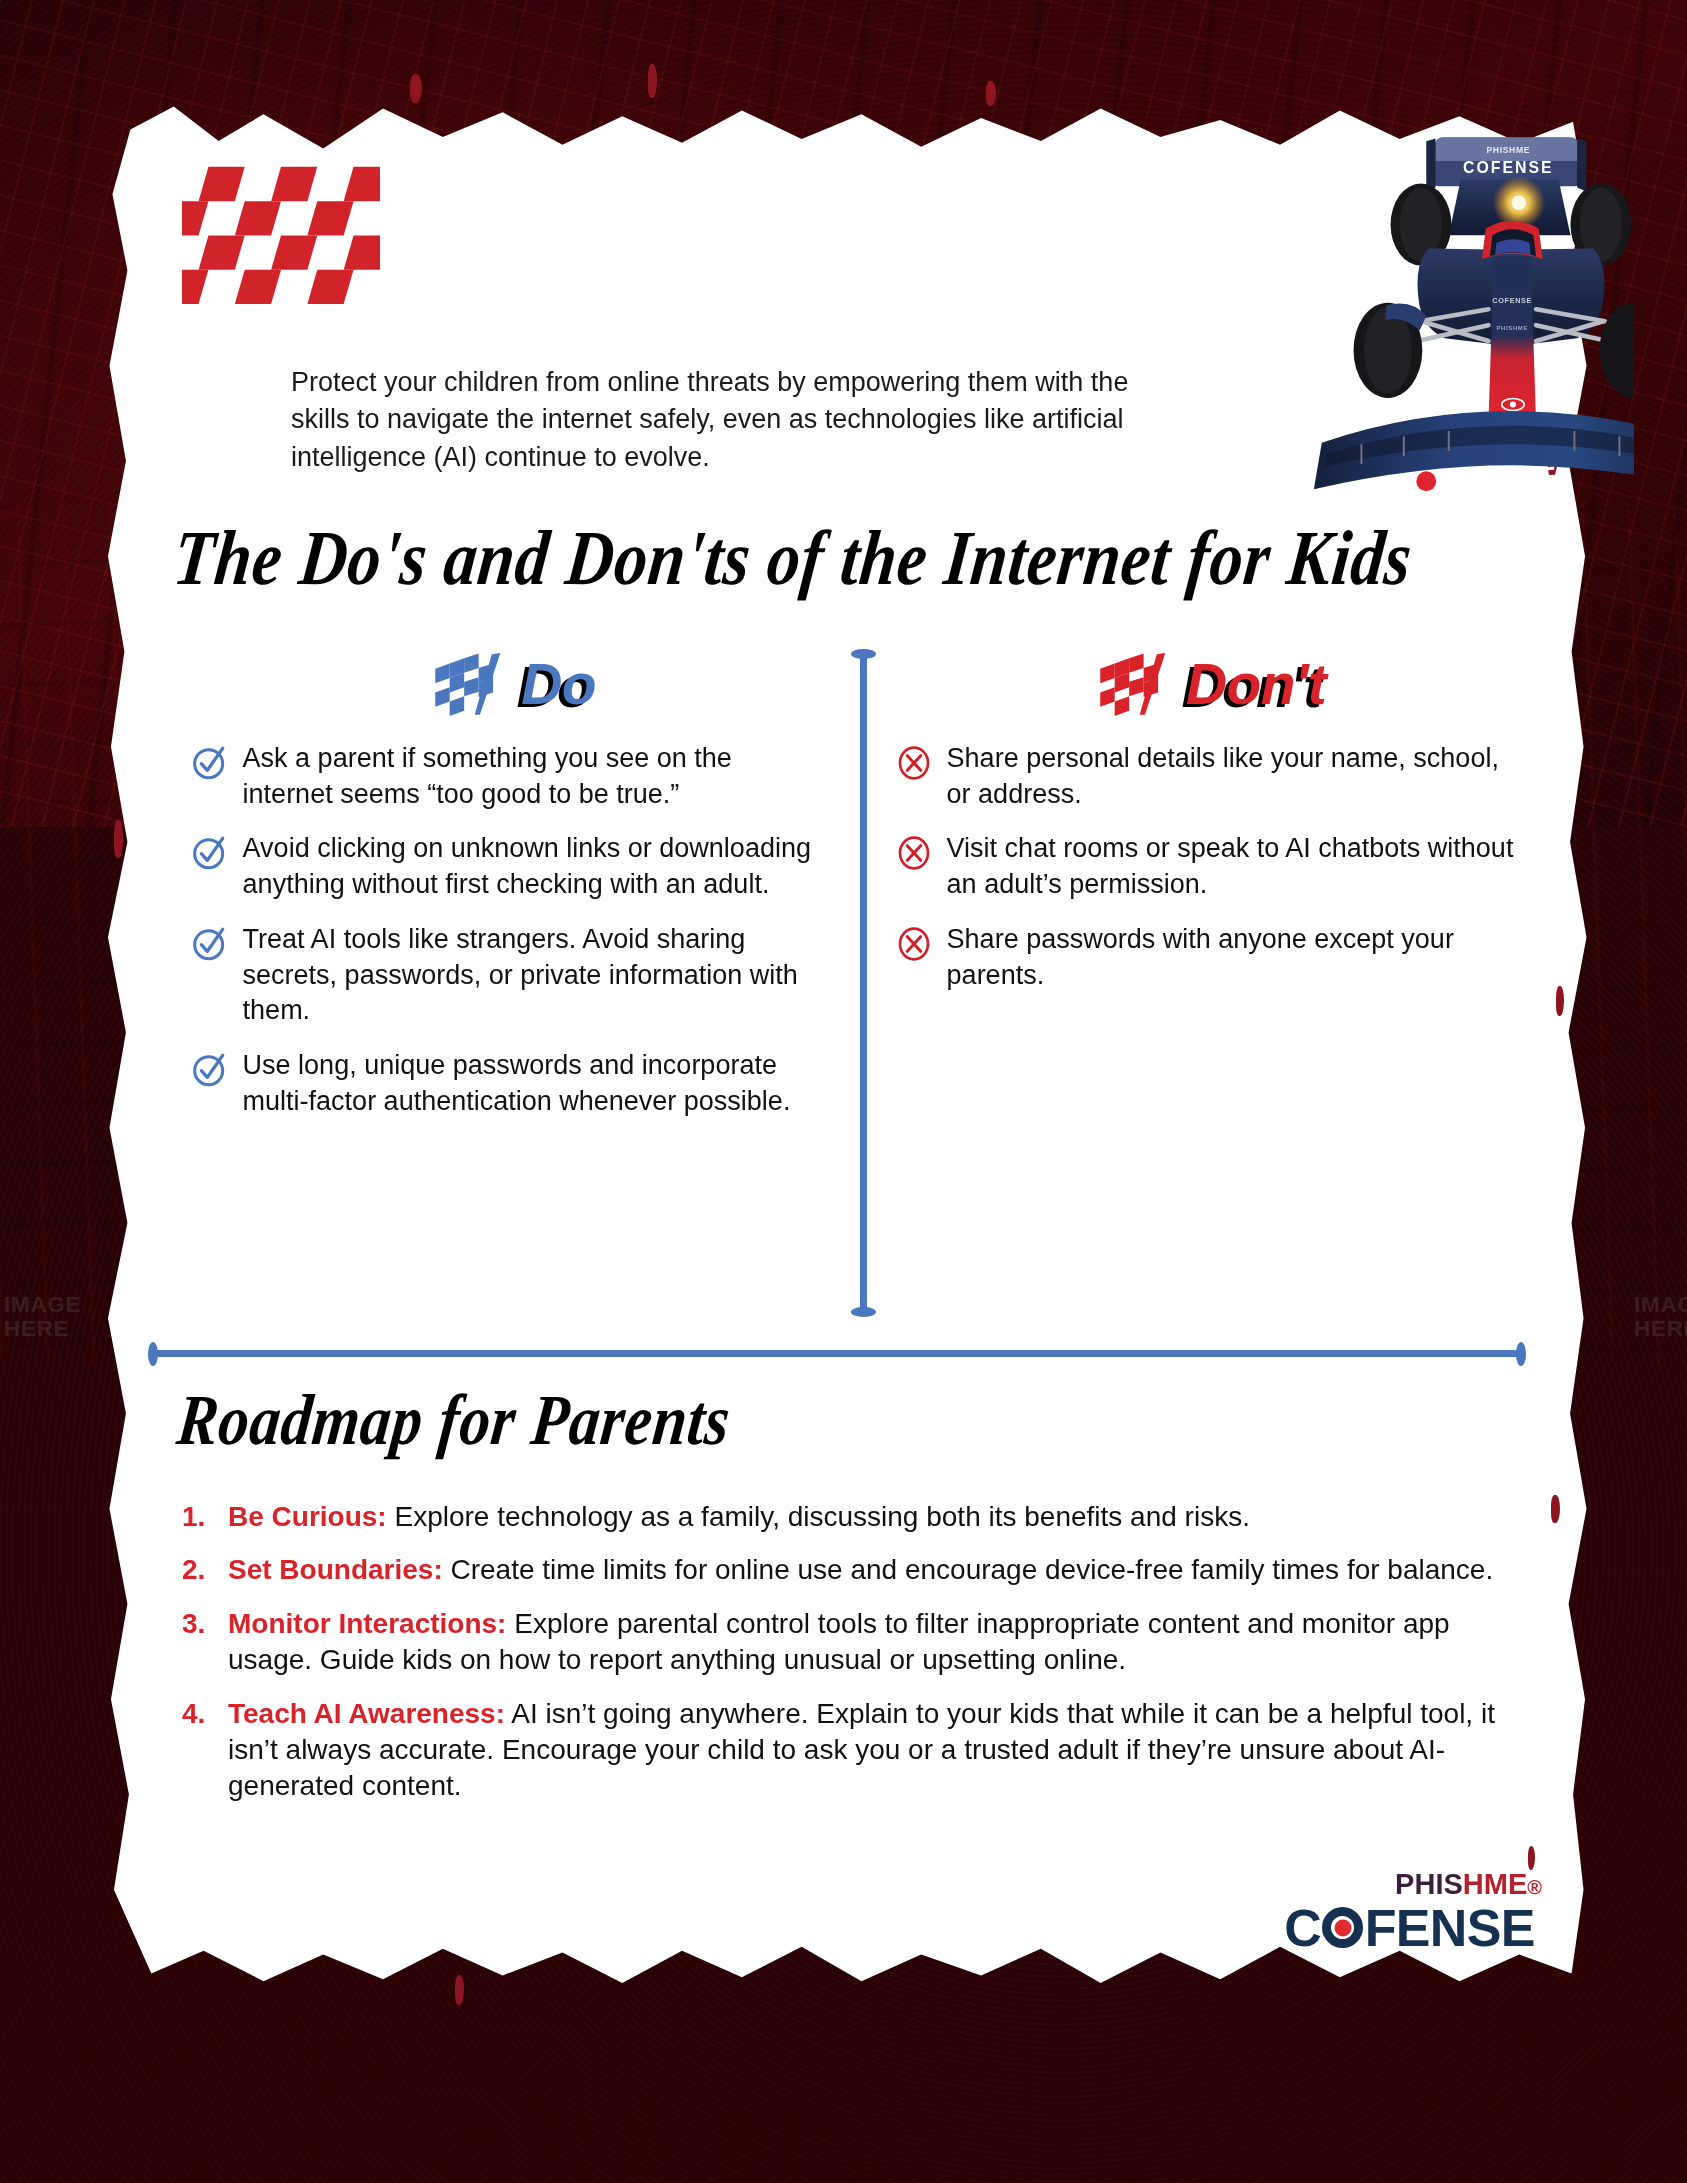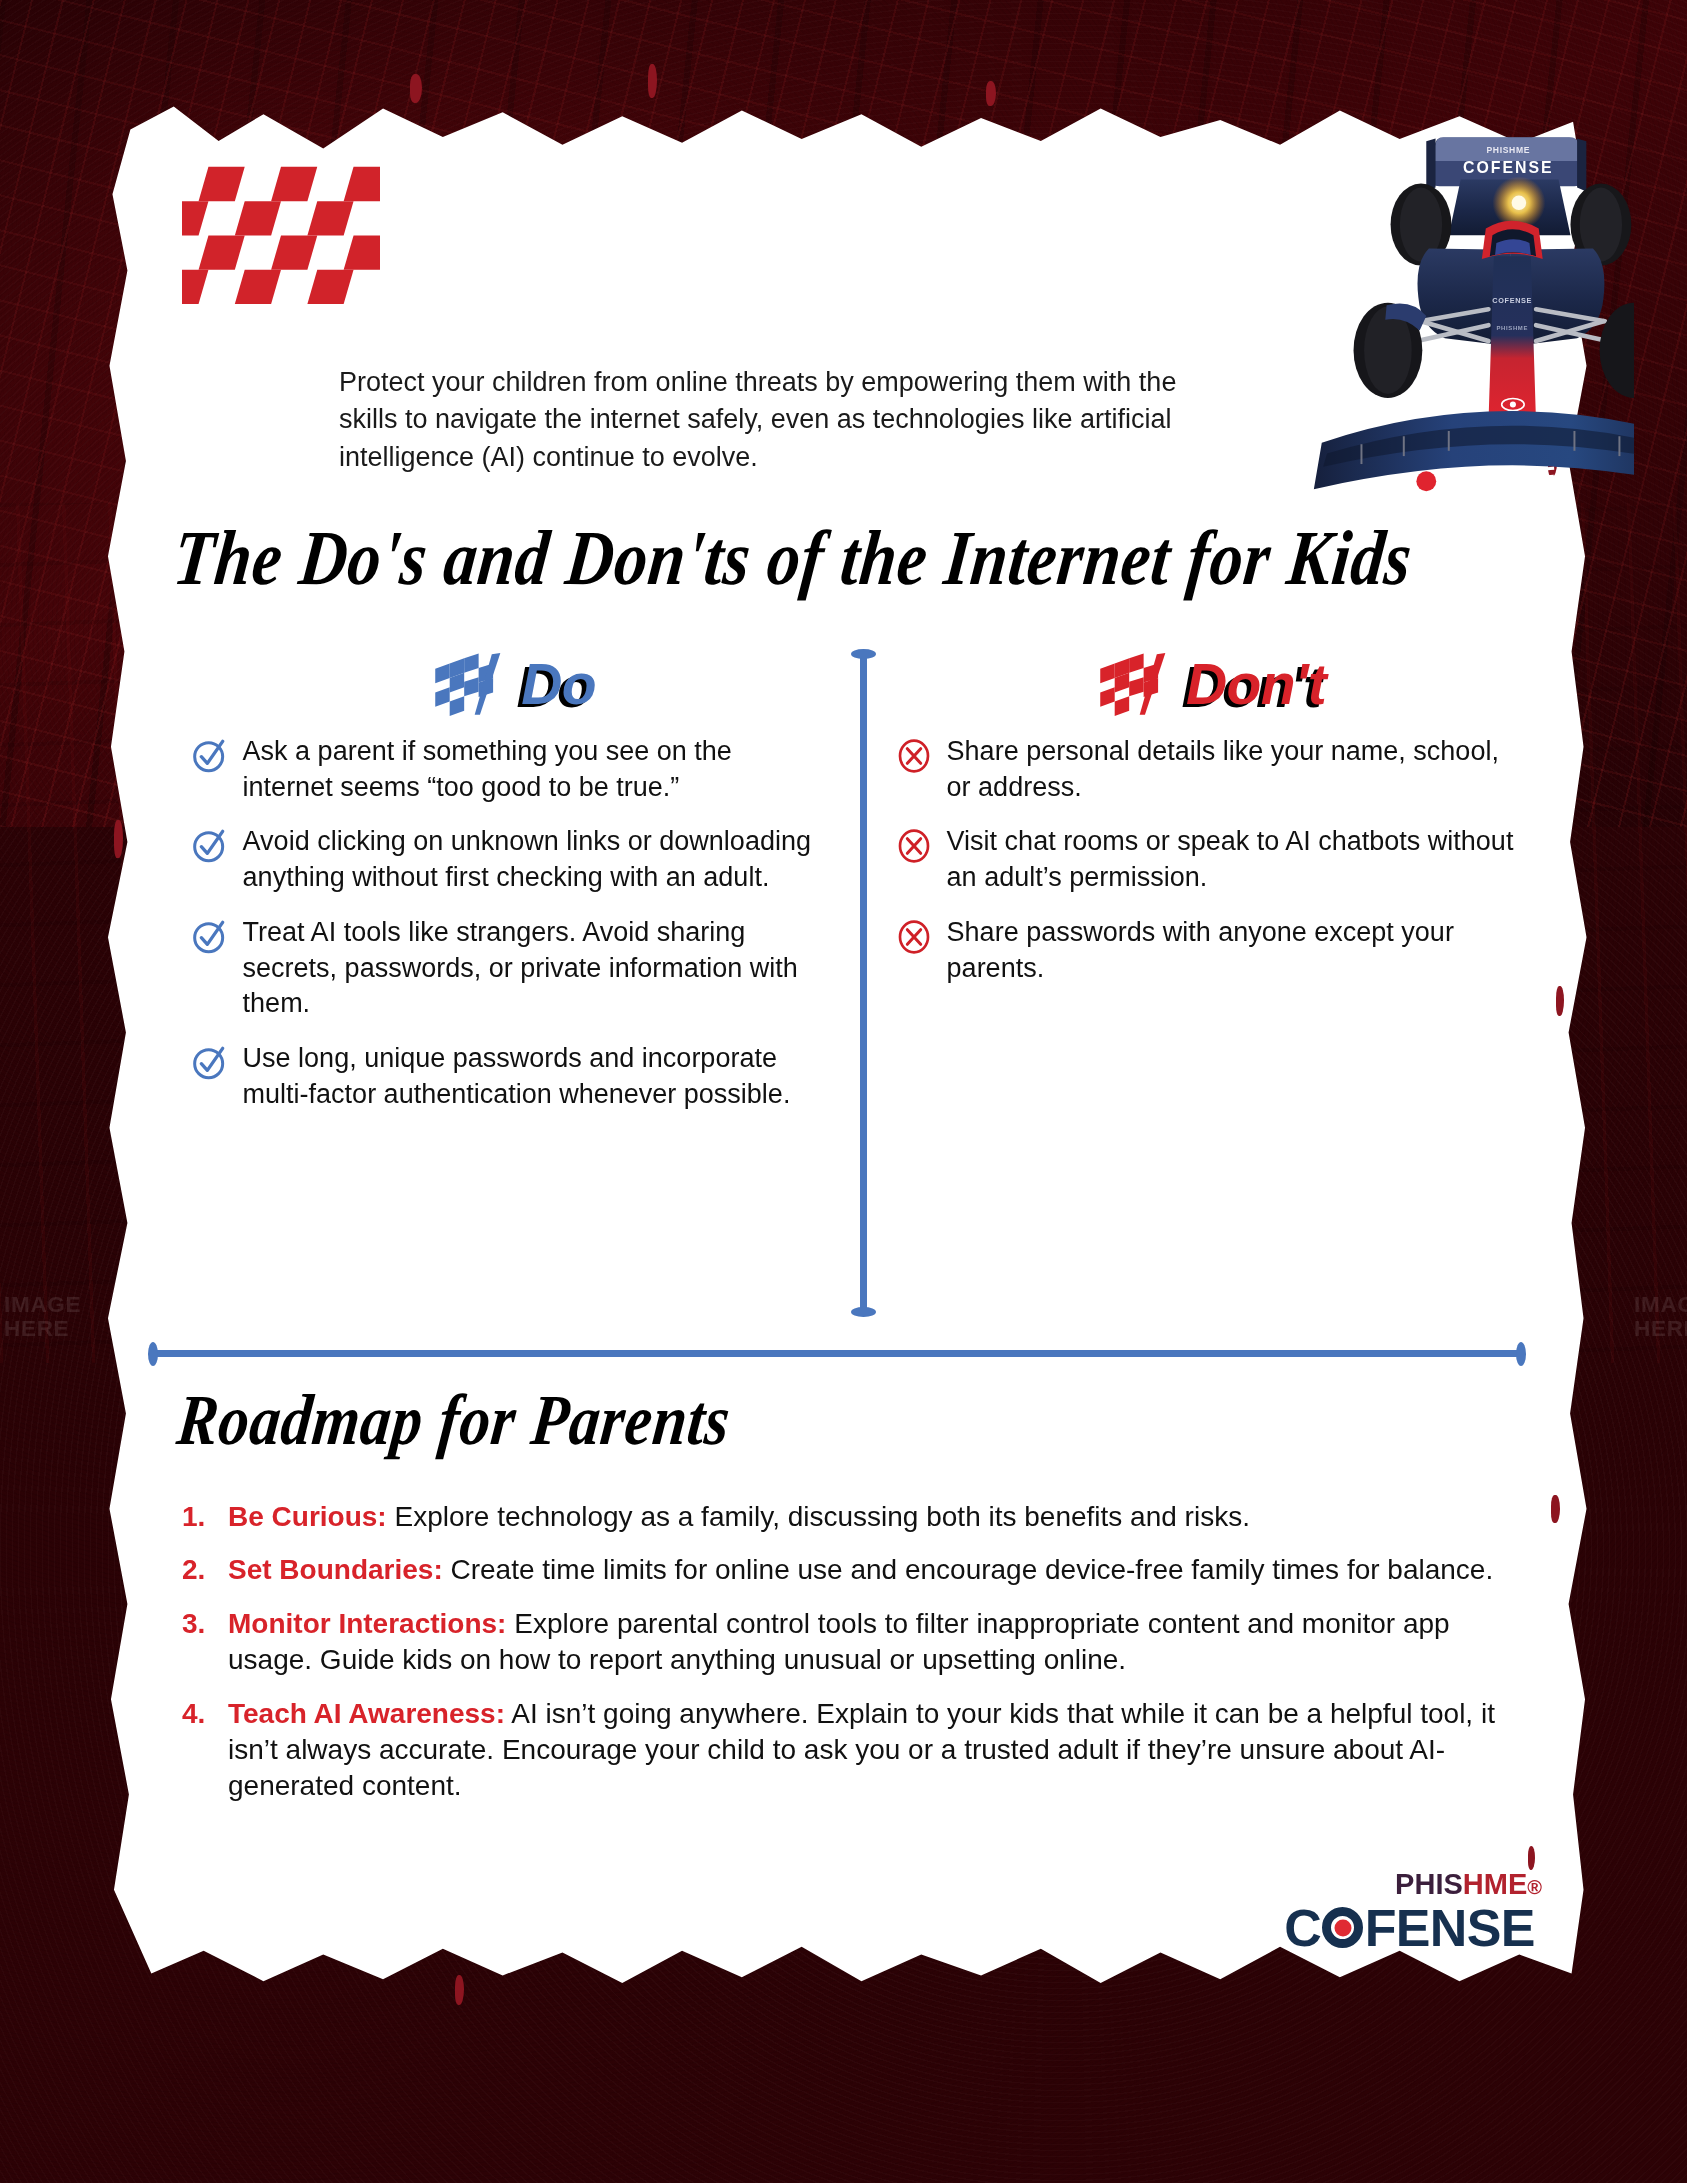--- a/index.html
+++ b/index.html
@@ -105,21 +105,21 @@
     font-family: "Liberation Sans", sans-serif;
     font-size: 53px; font-weight: 700; font-style: italic;
     color: #000; line-height: 1.0; margin-top: 13.2px;
     transform: scaleX(.96);
     transform-origin: left center;
     white-space: nowrap;
   }
 
   #intro {
     position: absolute; left: 192px; top: 265px; width: 880px;
-    font-size: 27px; line-height: 1.38; color: #1a1a1a; font-weight: 400; margin-left: 48px;
+    font-size: 27px; line-height: 1.38; color: #1a1a1a; font-weight: 400;
   }
 
   
   #car-wrap {
     position: absolute; left: 1191px; top: 33px; width: 344px; height: 463px;
   }
 
   
   .script-title {
     font-family: "Liberation Serif", serif;
@@ -153,21 +153,21 @@
 
   .col-head { display: flex; align-items: center; justify-content: center; height: 79px; gap: 15px; }
   .col-head-label {
     font-family: "Liberation Sans", sans-serif;
     font-size: 57px; font-weight: 700; font-style: italic;
     letter-spacing: -0.7px; line-height: 1;
   }
   #label-do { color: #4A77BE; text-shadow: -4.6px 2.6px 0 #000; }
   #label-dont { color: #D8232A; text-shadow: -4.6px 2.6px 0 #000; }
 
-  .list { margin-top: 10px; }
+  .list { margin-top: 17px; }
   .list-item { display: flex; gap: 14.6px; margin-bottom: 18.5px; align-items: flex-start; }
   .item-icon { flex: 0 0 auto; width: 36px; height: 36px; margin-top: 4px; }
   .item-text { font-size: 27px; line-height: 1.33; color: #111; }
 
   
   #divider-h {
     position: absolute; left: 152px; top: 1350px; width: 1370px; height: 7.3px;
     background: #4A77BE; border-radius: 4px;
   }
   #divider-h::before, #divider-h::after {

